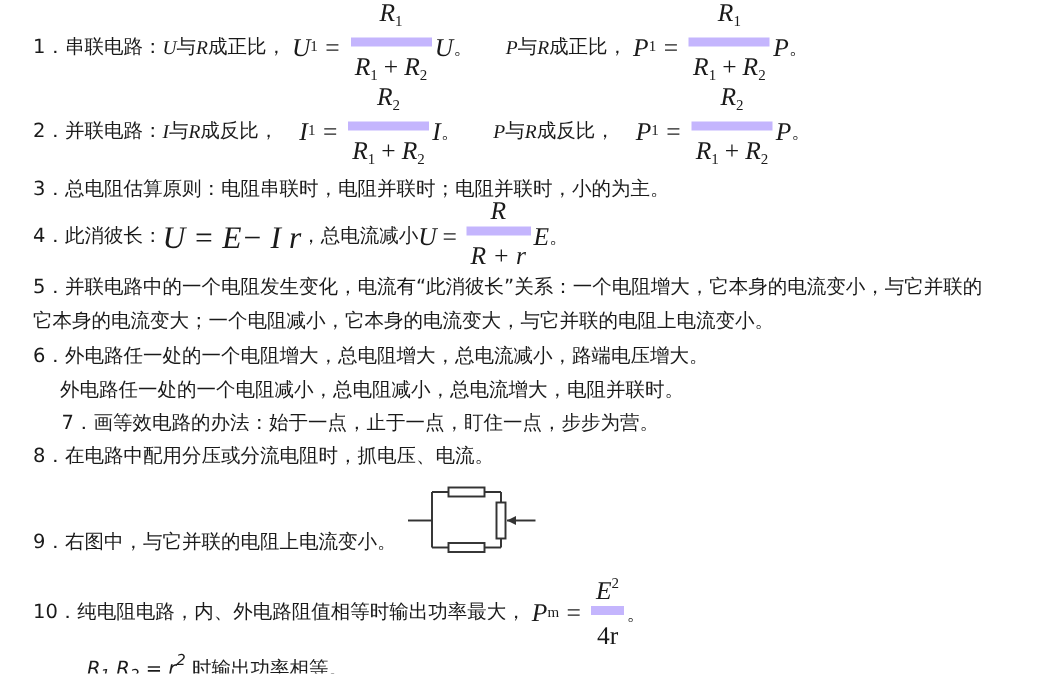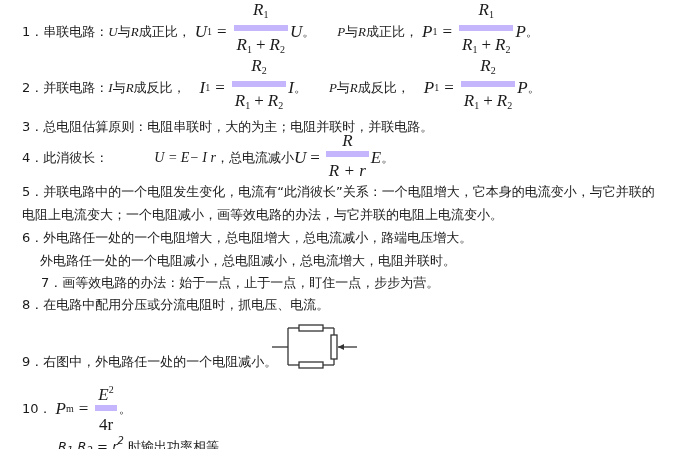--- a/index.html
+++ b/index.html
@@ -85,45 +85,45 @@
     <span class="frac">
       <span class="num"><span>R</span><sub>2</sub></span>
       <span class="den"><span>R</span><sub>1</sub><span style="font-style:normal; margin:0 4px;">+</span><span>R</span><sub>2</sub></span>
     </span>
     <span>P</span>
       <span style="font-style:normal; font-size:13px;">。</span>
   </span>
 </div>
 
 <div class="line" style="top:118px;">
-  <span>3．</span><span>总电阻估算原则：电阻串联时，大的为主；电阻并联时，并联电路。</span>
+  <span>3．</span><span>总电阻估算原则：电阻串联时，电阻并联时；电阻并联时，小的为主。</span>
 </div>
 
 <div class="line" style="top:138px; height:40px; display:flex; align-items:center;">
   <span>4．</span>
   <span>此消彼长：</span>
-  <span class="math" style="font-size:14px;margin-left:46px;">U = E− I r</span>
+  <span class="math" style="font-size:21px;">U = E− I r</span>
   <span>，总电流减小</span>
   <span class="math inline-math">
     <span>U</span>
     <span style="font-style:normal; margin:0 4px;">=</span>
     <span class="frac">
       <span class="num">R</span>
       <span class="den">R + r</span>
     </span>
     <span>E</span>
       <span style="font-style:normal; font-size:13px;">。</span>
   </span>
 </div>
 
 <div class="line" style="top:183px;">
   <span>5．</span><span>并联电路中的一个电阻发生变化，电流有“此消彼长”关系：一个电阻增大，它本身的电流变小，与它并联的</span>
 </div>
 <div class="line" style="top:206px;">
-  <span>电阻上电流变大；一个电阻减小，画等效电路的办法，与它并联的电阻上电流变小。</span>
+  <span>它本身的电流变大；一个电阻减小，它本身的电流变大，与它并联的电阻上电流变小。</span>
 </div>
 
 <div class="line" style="top:229px;">
   <span>6．</span><span>外电路任一处的一个电阻增大，总电阻增大，总电流减小，路端电压增大。</span>
 </div>
 <div class="line" style="top:252px; left:40px;">
   <span>外电路任一处的一个电阻减小，总电阻减小，总电流增大，电阻并联时。</span>
 </div>
 
 <div class="line" style="top:274px;margin-left:19px;">
@@ -148,25 +148,26 @@
       <line x1="62" y1="8" x2="62" y2="15"></line>
       <rect x="59" y="15" width="6" height="24" fill="#fff"></rect>
       <line x1="62" y1="39" x2="62" y2="45"></line>
       <line x1="66" y1="27" x2="85" y2="27"></line>
     </g>
     <polygon points="66,27 72,24 72,30" fill="#333"></polygon>
   </svg>
 </div>
 
 <div class="line" style="top:353px;">
-  <span>9．</span><span>右图中，外电路任一处的一个电阻减小。</span>
+  <span>9．</span><span>右图中，与它并联的电阻上电流变小。</span>
 </div>
 
 <div class="line" style="top:388px; height:42px; display:flex; align-items:center;">
   <span>10．</span>
+  <span>纯电阻电路，内、外电路阻值相等时输出功率最大，</span>
   <span class="math inline-math" style="margin-left:4px;">
     <span>P</span>
       <sub>m</sub>
     <span style="font-style:normal; margin:0 5px;">=</span>
     <span class="frac">
       <span class="num"><span>E</span><sup>2</sup></span>
       <span class="den" style="font-style:normal;">4r</span>
     </span>
     <span style="font-style:normal; font-size:13px;">。</span>
   </span>

